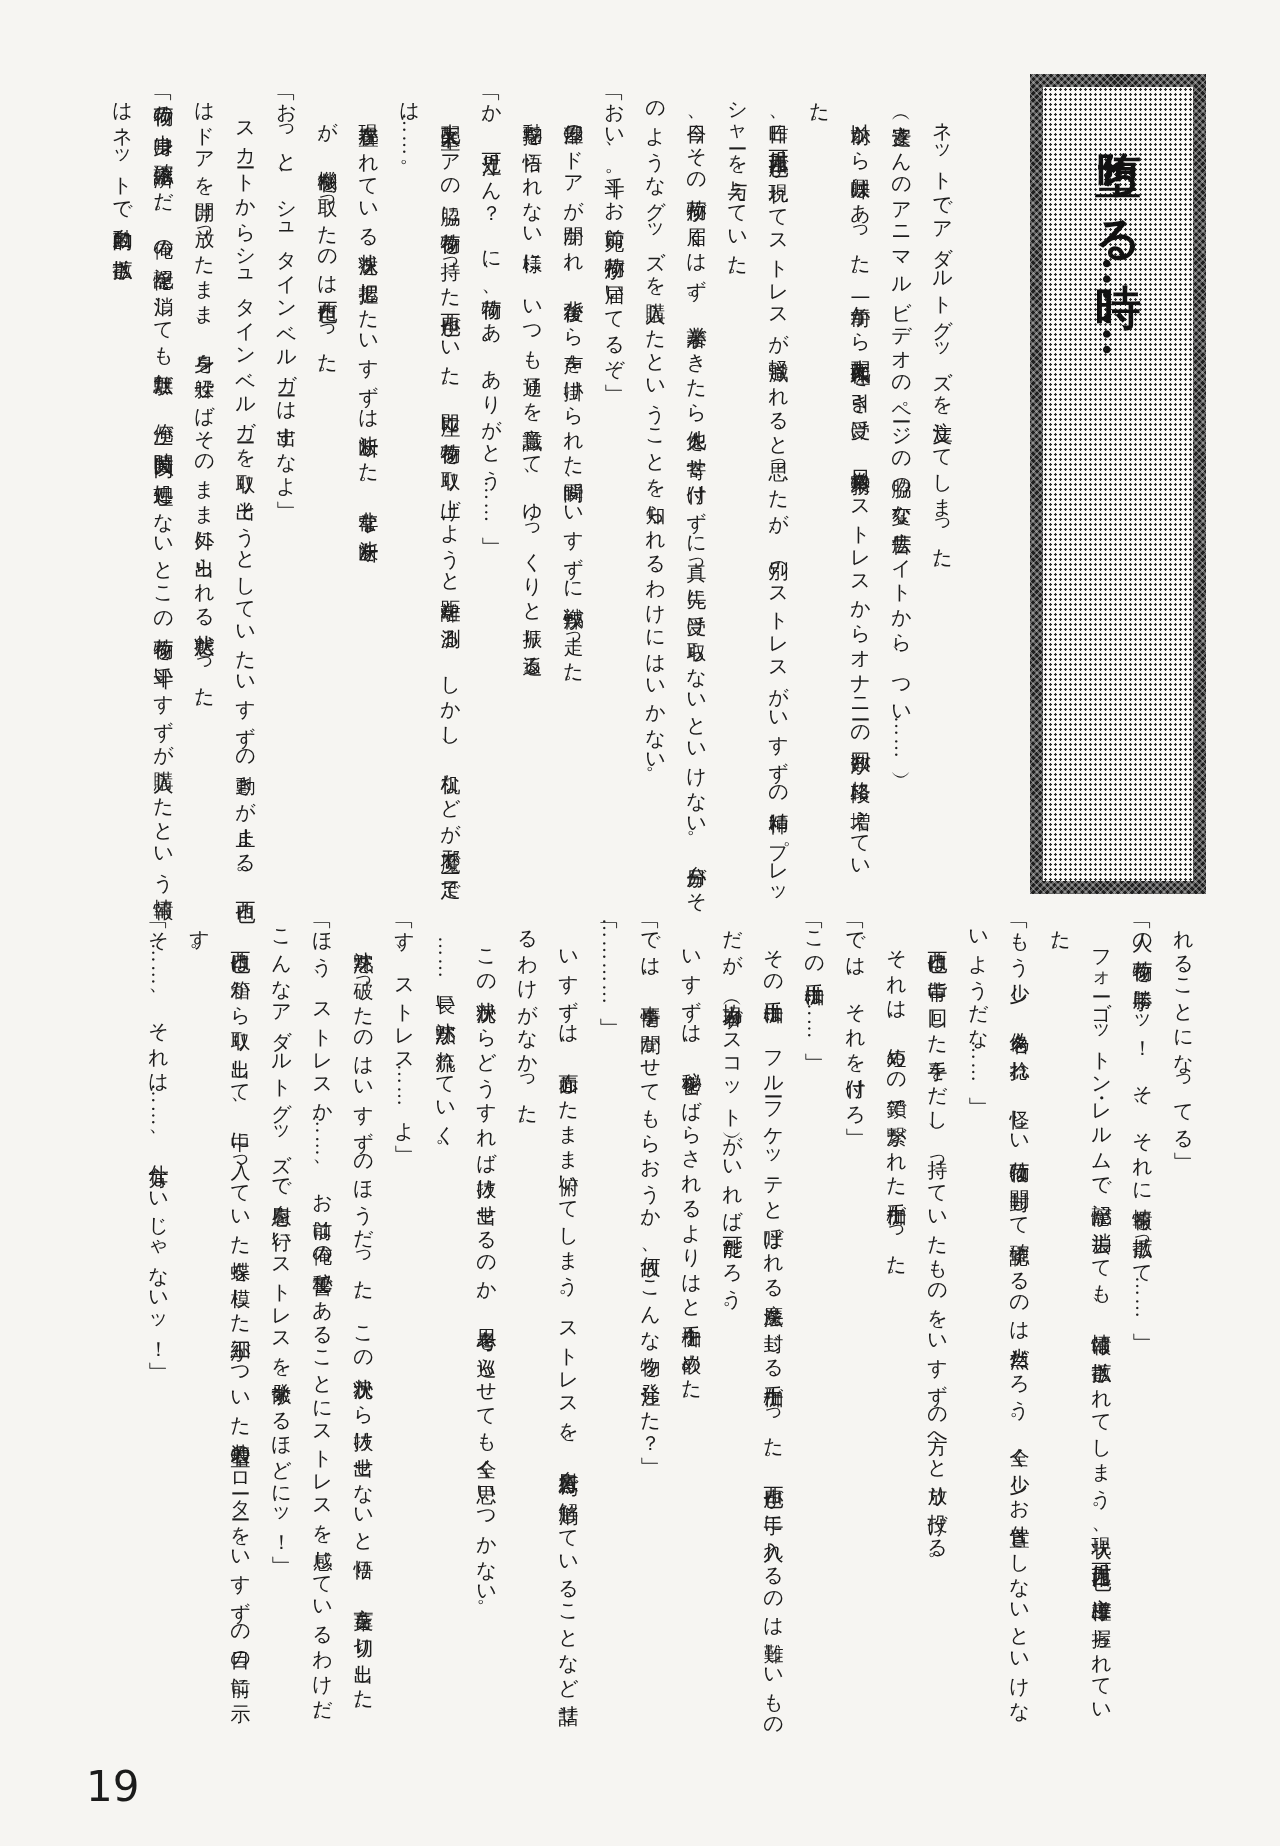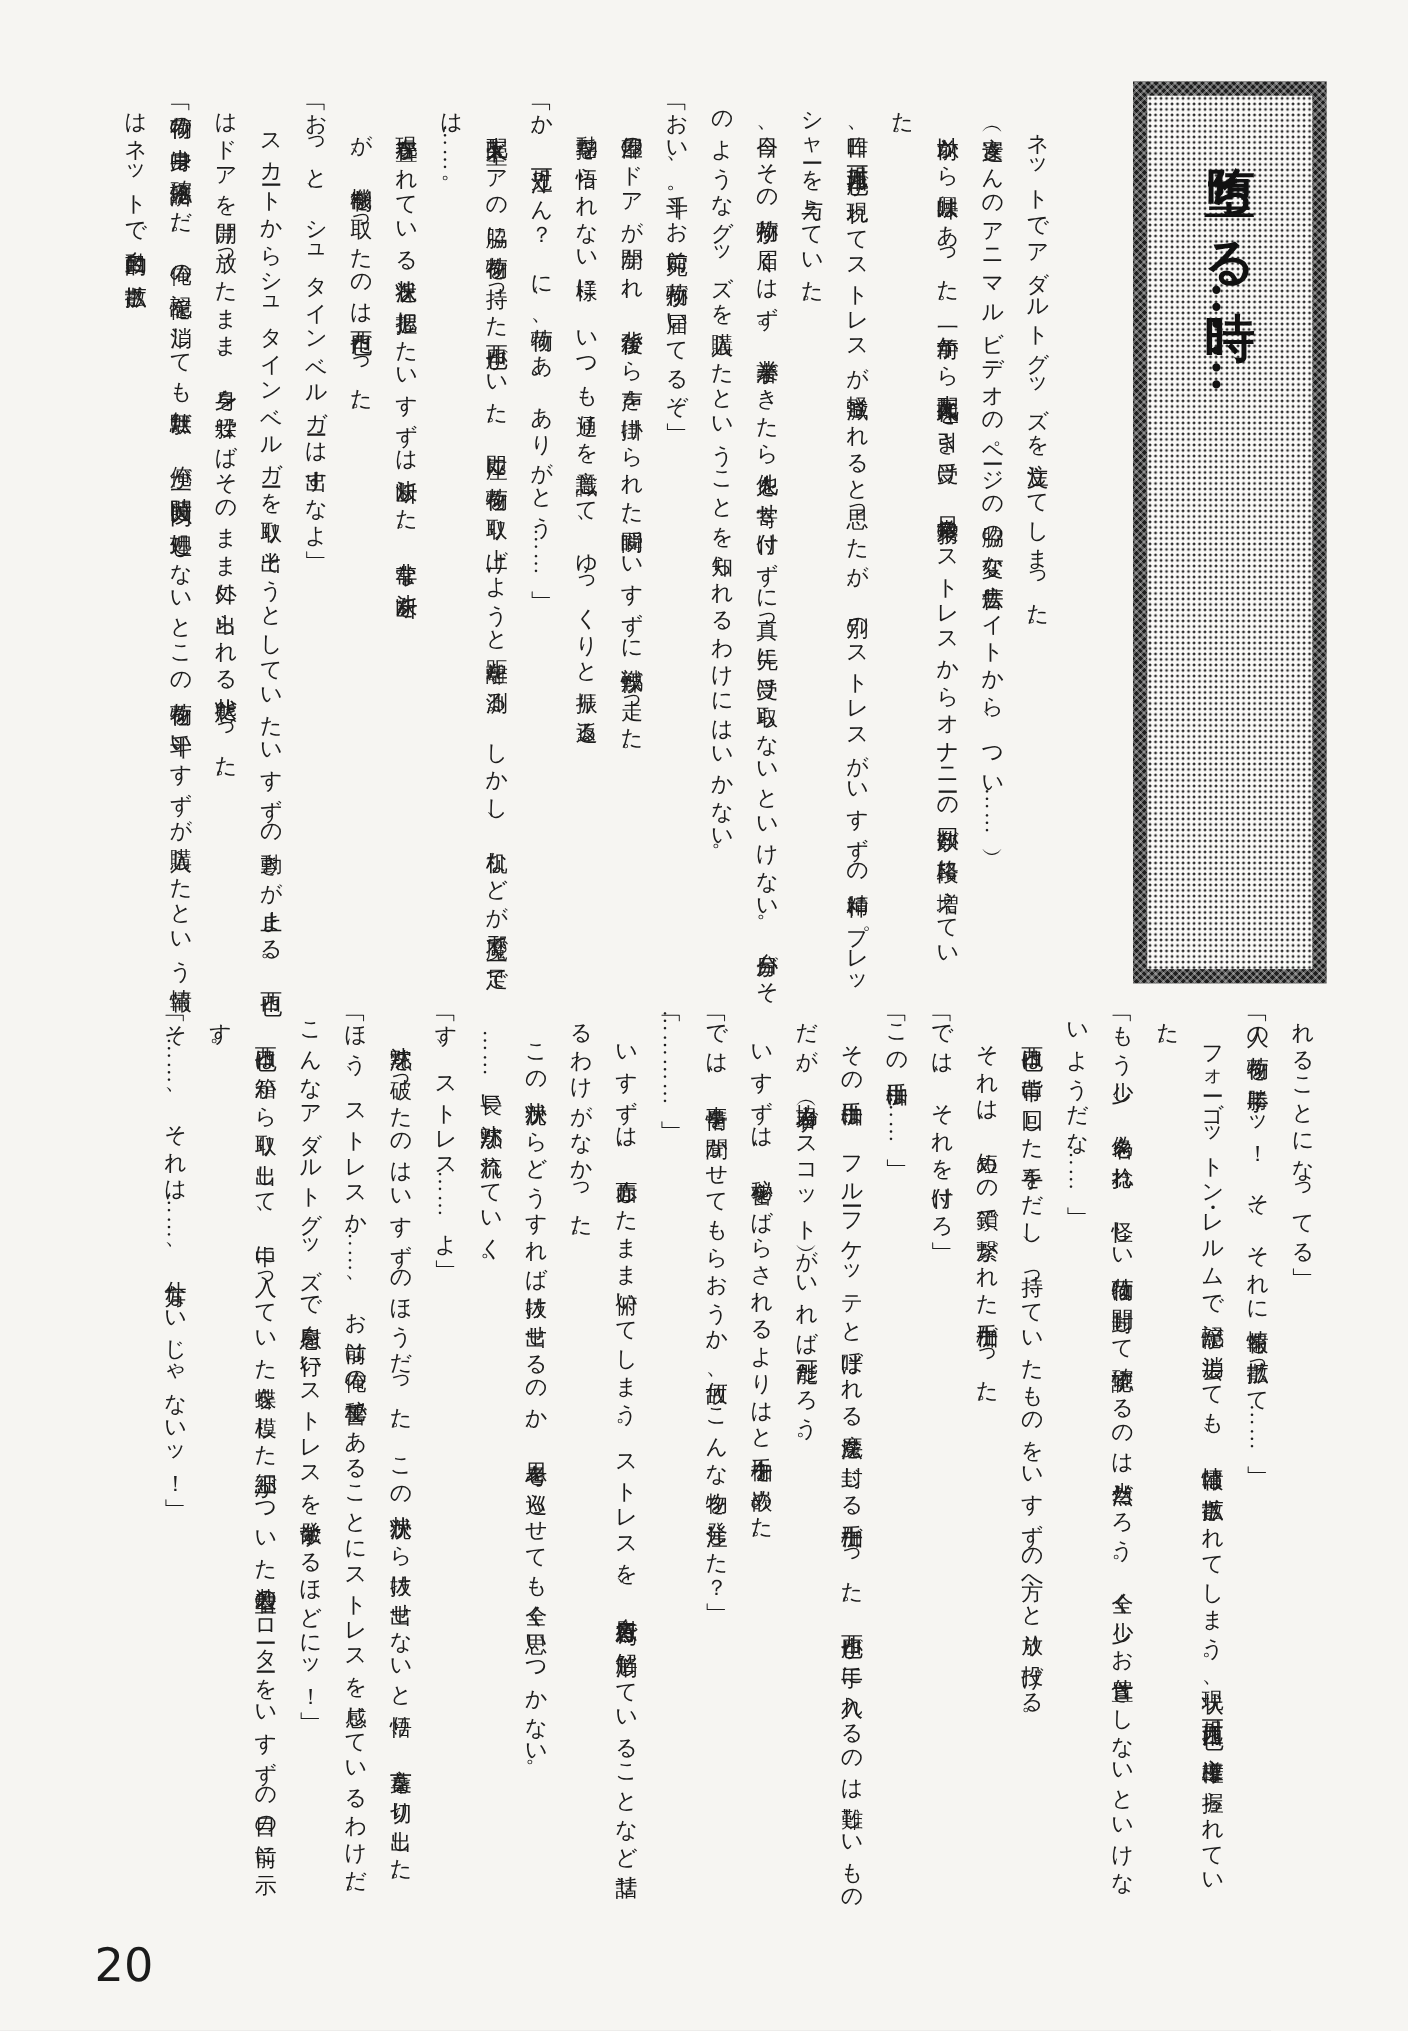--- a/index.html
+++ b/index.html
@@ -139,15 +139,15 @@
       <p class="indent">いすずは、赤面したまま俯いてしまう。ストレスを、自慰行為で解消していることなど話せるわけがなかった。</p>
       <p class="indent">この状況からどうすれば抜け出せるのか、思考を巡らせても全く思いつかない。</p>
       <p class="indent">……長い沈黙が流れていく。</p>
       <p>「す、ストレス……よ」</p>
       <p class="indent">沈黙を破ったのはいすずのほうだった。この状況から抜け出せないと悟り、言葉を切り出した。</p>
       <p>「ほう、ストレスか……、お前は俺の秘書であることにストレスを感じているわけだ。こんなアダルトグッズで自慰を行いストレスを発散するほどにッ！」</p>
       <p class="indent">西也は箱から取り出して、中に入っていた蝶を模した細工がついた装着型のローターをいすずの目の前に示す。</p>
       <p>「そ……、それは……、仕方ないじゃないッ！」</p>
     </div>
 
-  <div class="page-number">20</div>
+  <div class="page-number">19</div>
 
 </div>
 
 </body></html>

